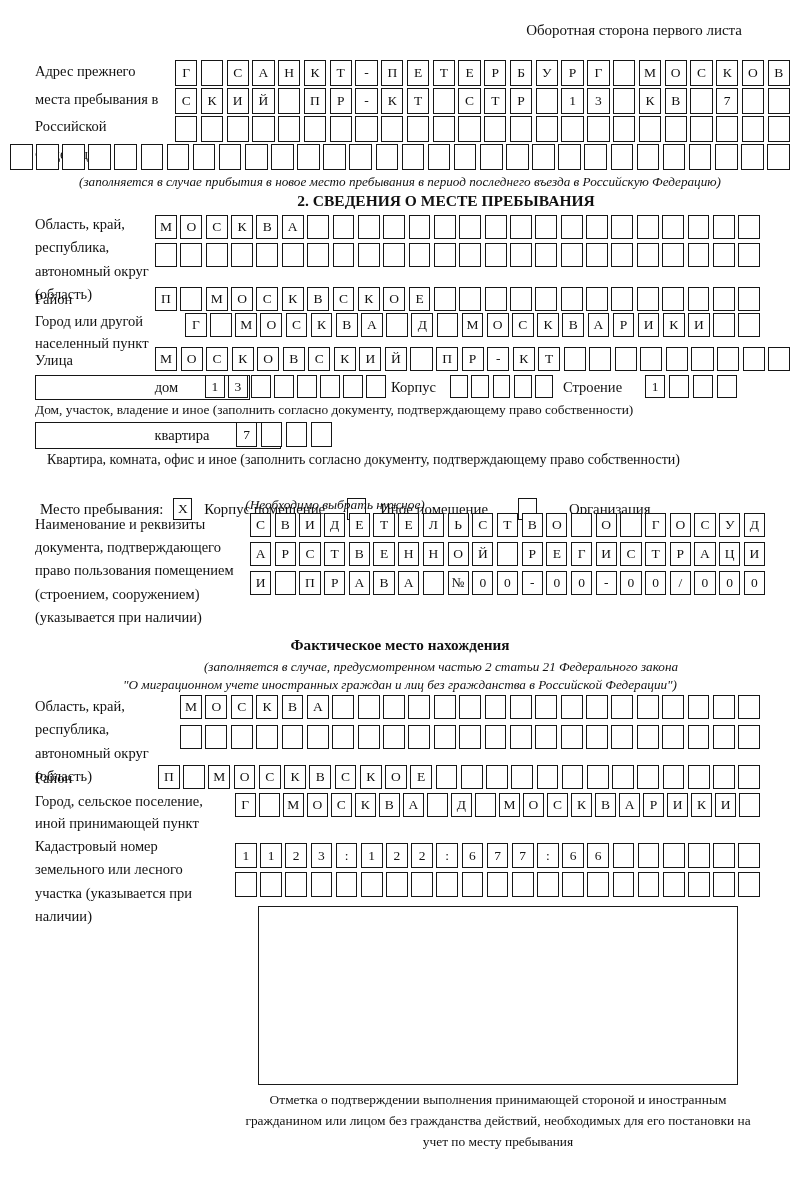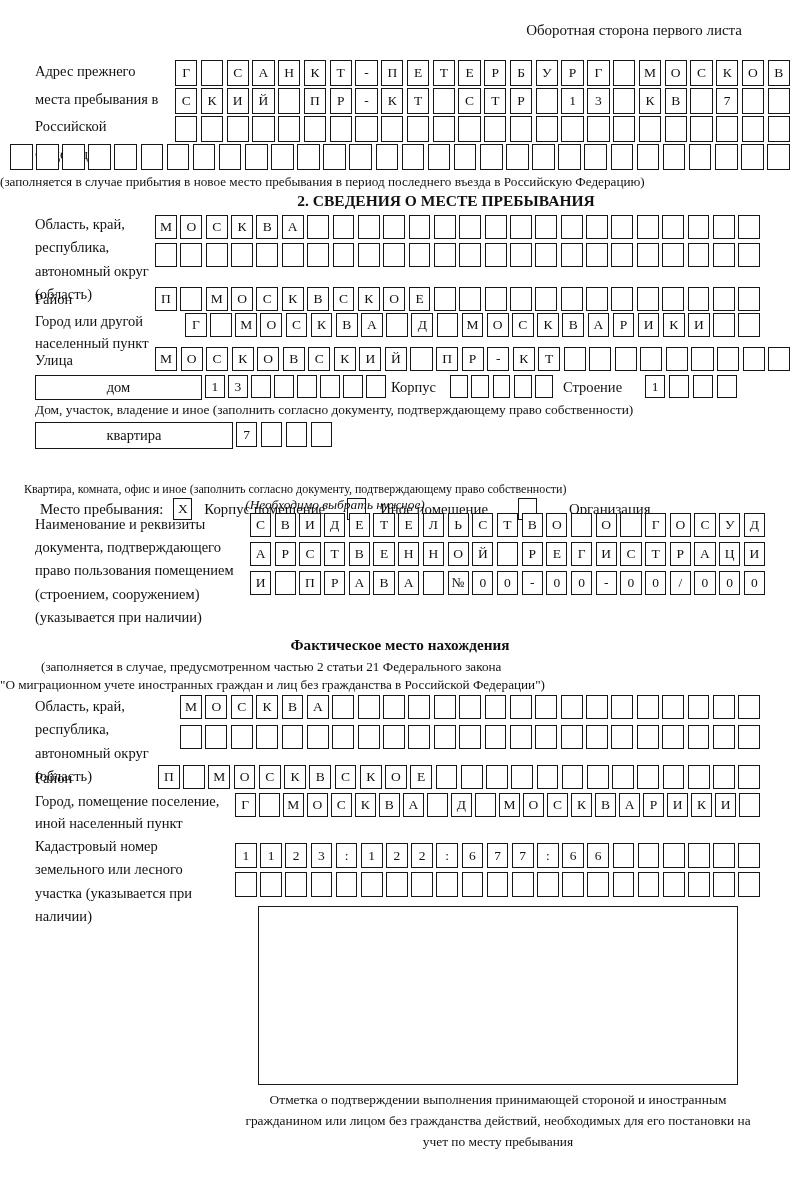--- a/index.html
+++ b/index.html
@@ -2,32 +2,32 @@
 <html><head>
 <meta charset="utf-8">
 <style>
   html,body{margin:0;padding:0;background:#ffffff;}
   body{
     width:800px;height:1180px;position:relative;overflow:hidden;
     font-family:"Liberation Serif","DejaVu Serif",serif;color:#111;
   }
   .abs{position:absolute;}
   .lbl{font-size:14.5px;line-height:1.62;}
-  .capt{font-size:13.2px;}
+  .capt{font-size:13.2px;text-align:center;font-style:italic;}
   .bold{font-weight:bold;}
   .center{text-align:center;}
   .cellrow{position:absolute;display:flex;gap:3.5px;}
   .cell{
     flex:1 1 0;border:1.7px solid #161616;background:#fff;
     display:flex;align-items:center;justify-content:center;
     font-size:13.5px;line-height:1;overflow:hidden;
   }
   .boxfield{
     position:absolute;border:1.7px solid #161616;background:#fff;
-    display:flex;align-items:center;justify-content:center;font-size:14.5px;
+    display:flex;align-items:center;justify-content:center;font-size:14.5px;padding-left:48px;
   }
   .cb{
     display:inline-flex;width:17px;height:20px;border:1.7px solid #161616;
     align-items:center;justify-content:center;font-size:13.5px;flex:0 0 auto;
   }
   .mestorow{position:absolute;display:flex;align-items:center;font-size:14.8px;margin-top:28px;}
   .stampbox{position:absolute;border:1.8px solid #1a1a1a;background:#fff;}
 </style>
 </head>
 <body>
@@ -315,21 +315,21 @@
   </div>
 <div class="abs" style="left:35px;top:402px;font-size:13.4px;">Дом, участок, владение и иное (заполнить согласно документу, подтверждающему право собственности)</div>
 
 <div class="boxfield" style="left:35px;top:422px;width:196px;height:25px;">квартира</div>
 <div class="cellrow" style="left:236px;top:422px;width:96px;height:25px;">
     <span class="cell">7</span>
     <span class="cell"></span>
     <span class="cell"></span>
     <span class="cell"></span>
   </div>
-<div class="abs" style="left:24px;top:452px;font-size:12px;margin-top:30px;">Квартира, комната, офис и иное (заполнить согласно документу, подтверждающему право собственности)</div>
+<div class="abs" style="left:47px;top:452px;font-size:14px;">Квартира, комната, офис и иное (заполнить согласно документу, подтверждающему право собственности)</div>
 
 <div class="mestorow" style="left:40px;top:469px;height:24px;">
   <span>Место пребывания:</span>
   <span class="cb" style="margin-left:10px;">X</span>
   <span style="margin-left:12px;">Корпус помещение</span>
   <span class="cb" style="margin-left:22px;"></span>
   <span style="margin-left:14px;">Иное помещение</span>
   <span class="cb" style="margin-left:30px;"></span>
   <span style="margin-left:32px;">Организация</span>
 </div>
@@ -483,21 +483,21 @@
     <span class="cell"></span>
     <span class="cell"></span>
     <span class="cell"></span>
     <span class="cell"></span>
     <span class="cell"></span>
     <span class="cell"></span>
     <span class="cell"></span>
     <span class="cell"></span>
   </div>
 
-<div class="abs lbl" style="left:35px;top:790px;width:192px;line-height:1.55;">Город, помещение поселение, иной населенный пункт</div>
+<div class="abs lbl" style="left:35px;top:790px;width:192px;line-height:1.55;">Город, сельское поселение, иной принимающей пункт</div>
 <div class="cellrow" style="left:235px;top:793px;width:525px;height:24px;">
     <span class="cell">Г</span>
     <span class="cell"></span>
     <span class="cell">М</span>
     <span class="cell">О</span>
     <span class="cell">С</span>
     <span class="cell">К</span>
     <span class="cell">В</span>
     <span class="cell">А</span>
     <span class="cell"></span>

